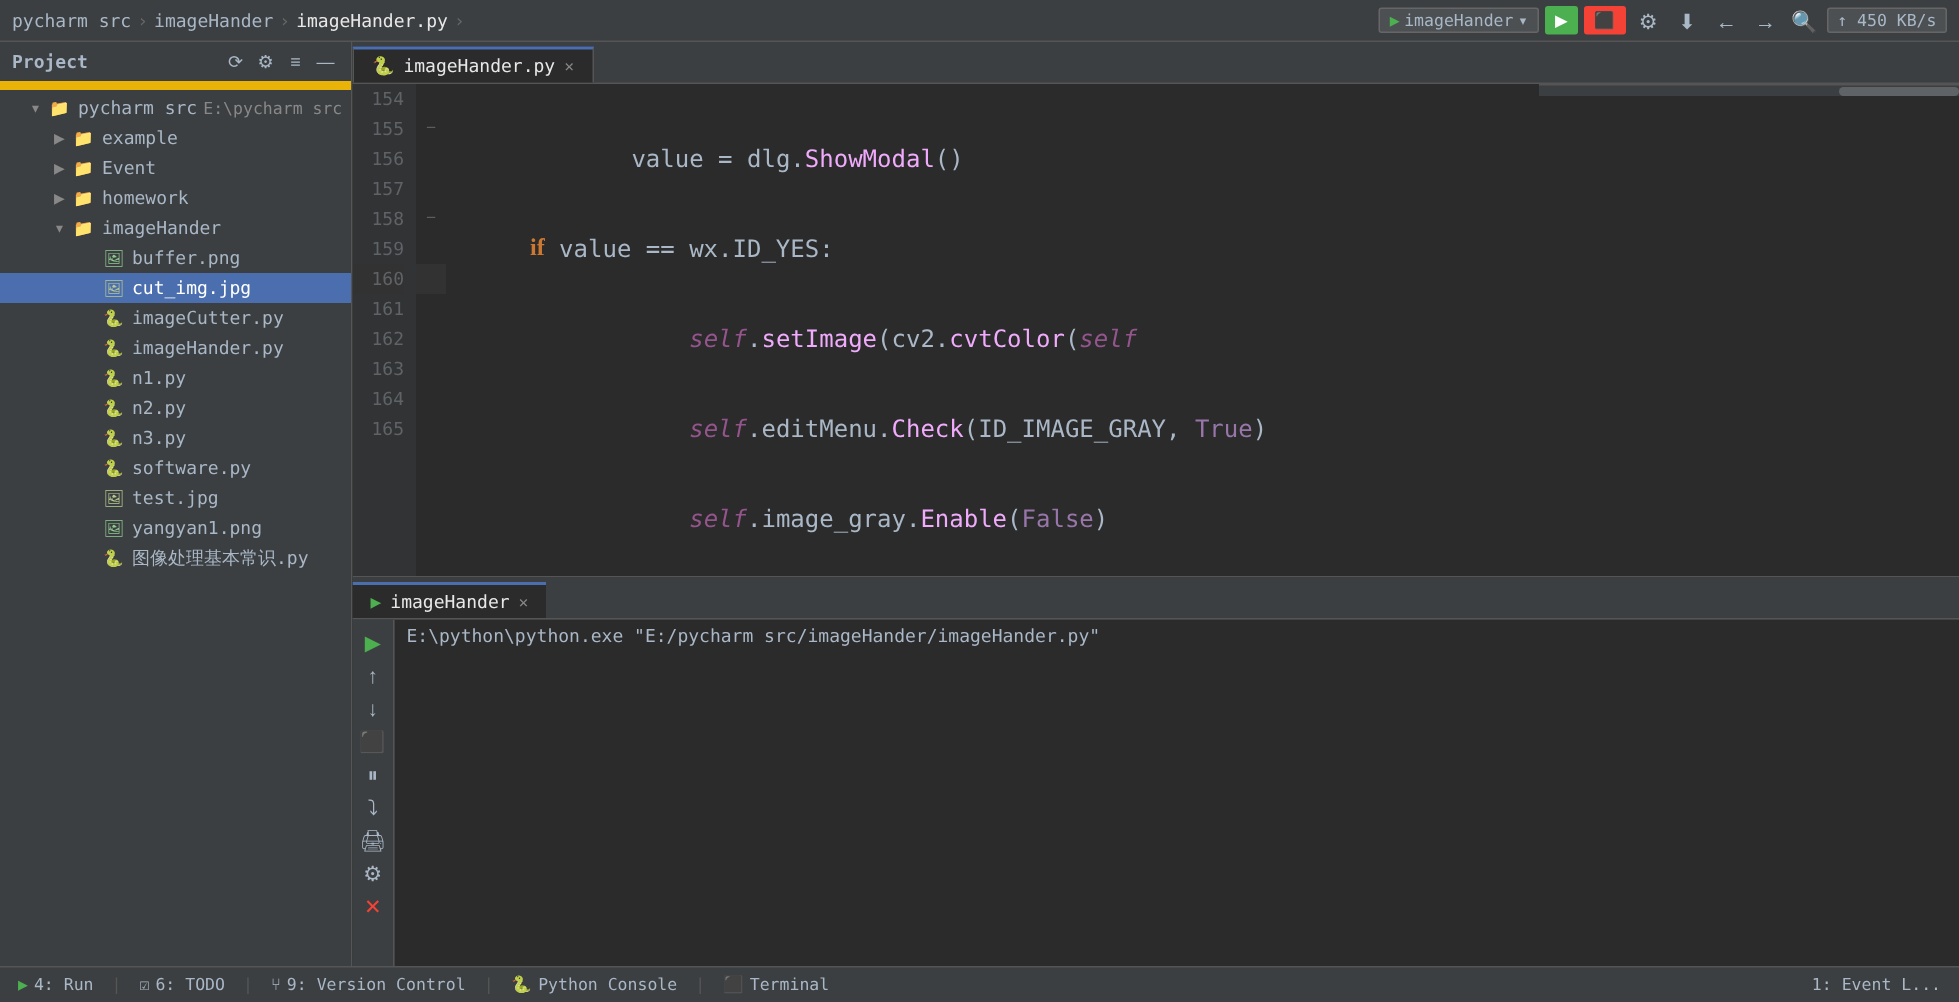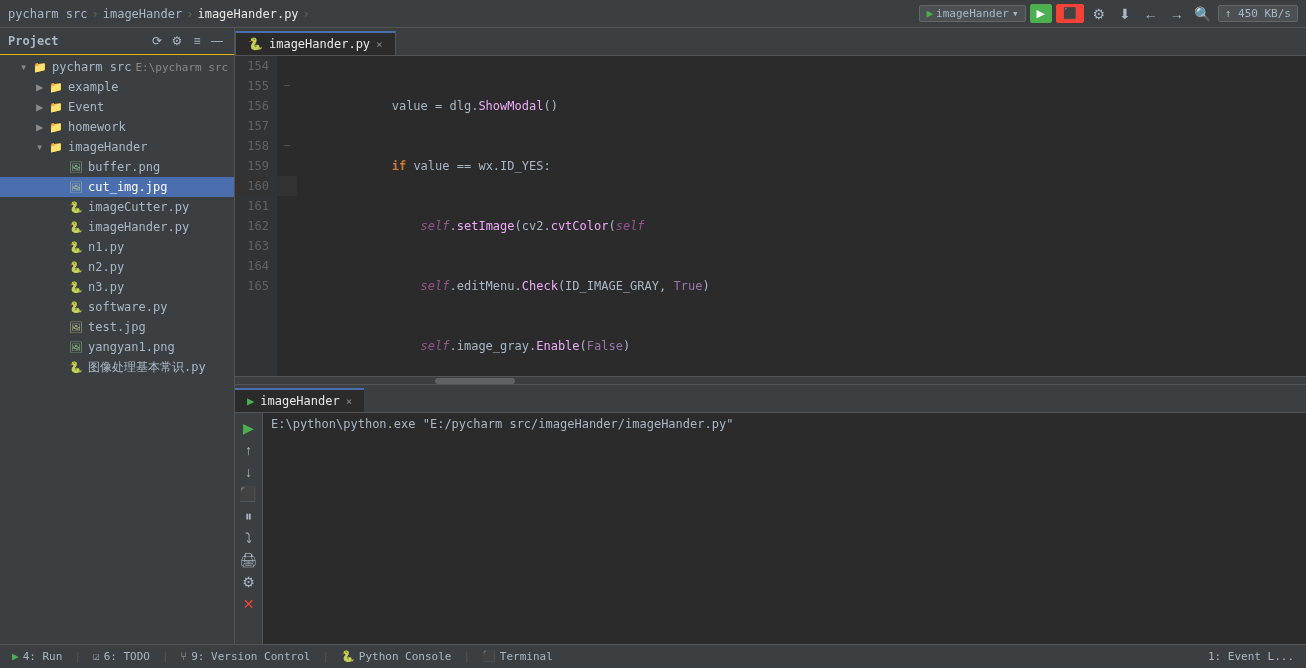--- a/index.html
+++ b/index.html
@@ -87,21 +87,21 @@
       display: flex;
       flex-direction: column;
       flex-shrink: 0;
       overflow: hidden;
     }
     .sidebar-header {
       display: flex;
       align-items: center;
       padding: 4px 8px;
       background: #3c3f41;
-      border-bottom: 1px solid #eab308;
+      border-bottom: 6px solid #eab308;
       font-size: 12px;
       font-weight: bold;
       color: #a9b7c6;
     }
     .sidebar-header-icons {
       margin-left: auto;
       display: flex;
       gap: 2px;
     }
     .sidebar-tree {
@@ -167,21 +167,21 @@
       color: #888;
       cursor: pointer;
     }
 
     
     .code-editor {
       flex: 1;
       background: #2b2b2b;
       overflow: hidden;
       display: flex;
-      flex-direction: column;
+      flex-direction: row;
       position: relative;
     }
     .code-content {
       flex: 1;
       overflow: auto;
       display: flex;
     }
     .line-numbers {
       width: 42px;
       background: #313335;
@@ -189,34 +189,34 @@
       text-align: right;
       padding: 0 8px 0 0;
       user-select: none;
       flex-shrink: 0;
       font-size: 12px;
       line-height: 20px;
     }
     .code-lines {
       flex: 1;
       padding-left: 8px;
-      font-size: 12px;
+      font-size: 16px;
       line-height: 20px;
       white-space: pre;
       text-align: center;
     }
     .line {
       display: flex;
       align-items: center;
       min-height: 20px;
       position: relative;
     }
 
     
-    .kw { color: #cc7832; font-weight: bold; }
+    .kw { color: #cc7832; font-weight: bold; font-family: Liberation Serif, serif; }
     .fn { color: #f0abfc; }
     .self-kw { color: #94558d; font-style: italic; }
     .param { color: #a9b7c6; }
     .const { color: #9876aa; }
 
     
     .breadcrumb-bar {
       height: 24px;
       background: #3c3f41;
       border-top: 1px solid #555;

